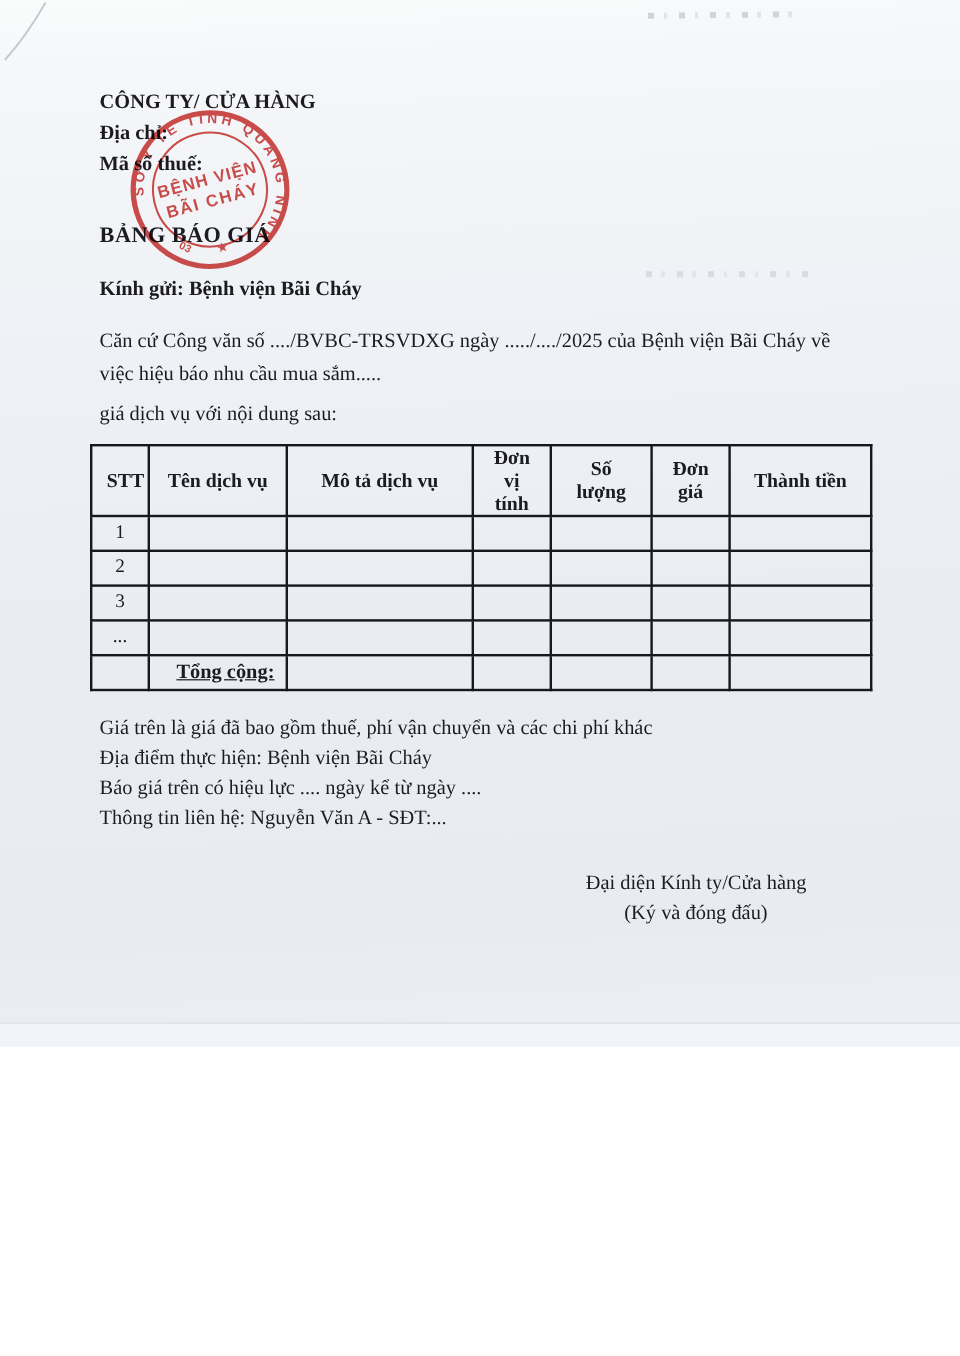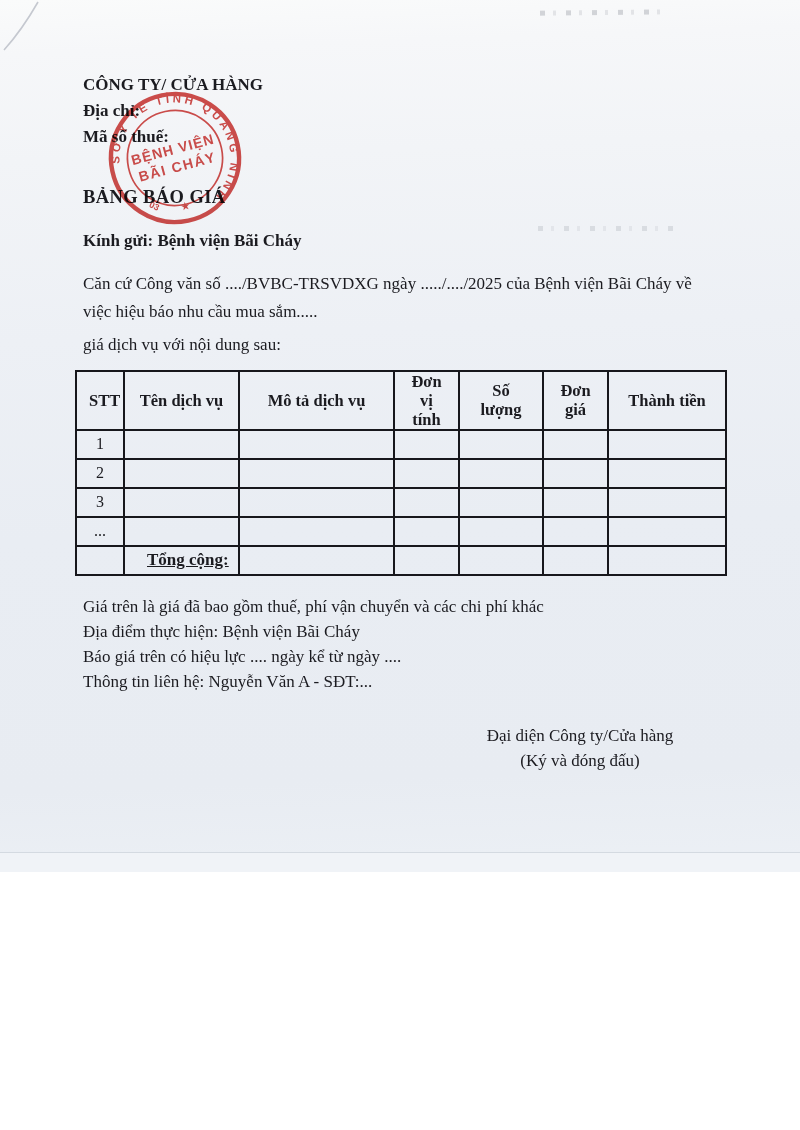--- a/index.html
+++ b/index.html
@@ -164,21 +164,21 @@
     </table>
 
     <div class="notes">
       <div>Giá trên là giá đã bao gồm thuế, phí vận chuyển và các chi phí khác</div>
       <div>Địa điểm thực hiện: Bệnh viện Bãi Cháy</div>
       <div>Báo giá trên có hiệu lực .... ngày kể từ ngày ....</div>
       <div>Thông tin liên hệ: Nguyễn Văn A - SĐT:...</div>
     </div>
 
     <div class="signature">
-      <div style="font-weight:normal">Đại diện Công ty/Cửa hàng</div>
+      <div style="font-weight:normal">Đại diện Kính ty/Cửa hàng</div>
       <div>(Ký và đóng đấu)</div>
     </div>
 
   </div>
 
   <svg class="stamp" width="158" height="158" viewBox="0 0 158 158">
     <g transform="rotate(-12 79 79)" fill="none">
       <circle cx="79" cy="79" r="64" stroke="#cf3b38" stroke-width="4.4"></circle>
       <circle cx="79" cy="79" r="47.5" stroke="#cf3b38" stroke-width="1.7"></circle>
       <defs>

